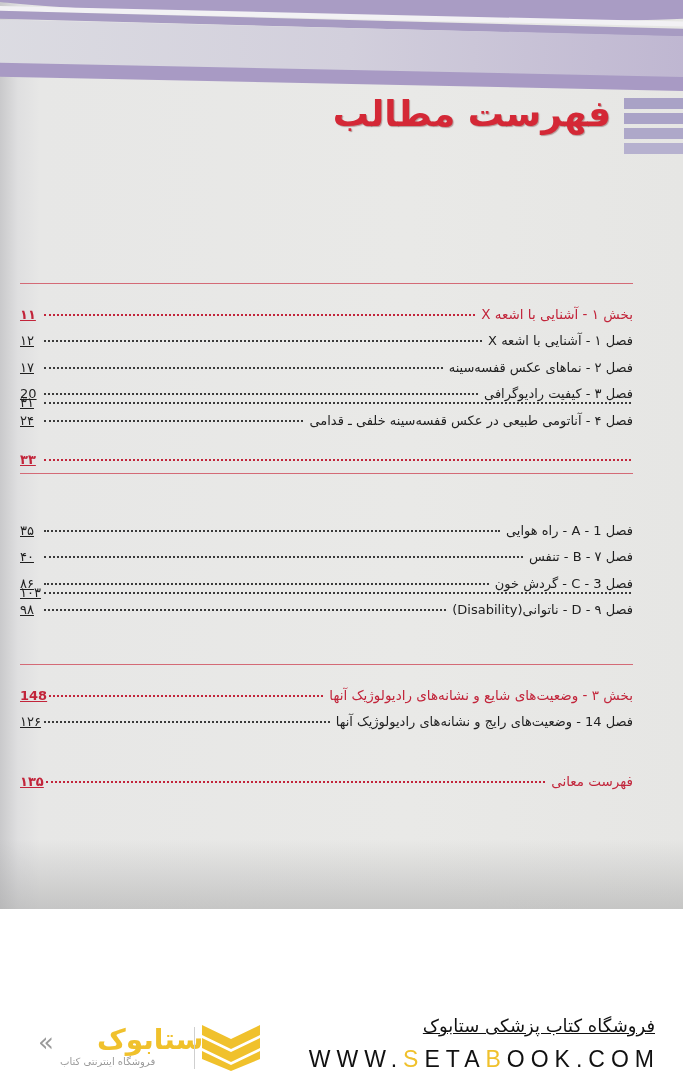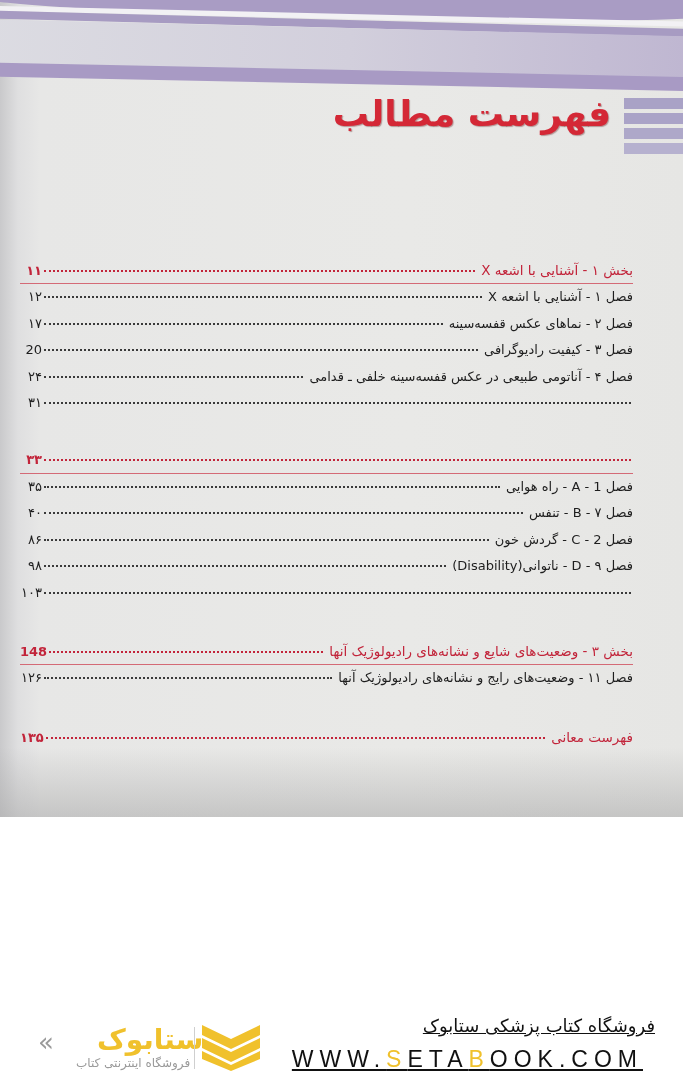--- a/index.html
+++ b/index.html
@@ -1,20 +1,20 @@
 <!DOCTYPE html>
 <html><head>
   <meta charset="utf-8">
   <style>
     * { margin: 0; padding: 0; box-sizing: border-box; }
     html, body { width: 683px; height: 1080px; overflow: hidden; background: #ffffff; }
     body { position: relative; font-family: "DejaVu Sans", sans-serif; }
 
     .page {
-      position: absolute; left: 0; top: 0; width: 683px; height: 817px;
+      position: absolute; left: 0; top: 0; width: 683px; height: 909px;
       background: linear-gradient(90deg, #c9c9cb 0px, #dfdfe0 18px, #e7e7e6 40px, #e9e9e7 60%, #e6e6e4 100%);
       overflow: hidden;
     }
     .page::after {
       content: ""; position: absolute; left: 0; right: 0; bottom: 0; height: 70px;
       background: linear-gradient(180deg, rgba(180,180,180,0) 0%, rgba(170,170,170,0.55) 100%);
     }
 
     
     .band { position: absolute; left: -20px; width: 740px; }
@@ -51,53 +51,52 @@
       font-size: 36px; color: #d42836; direction: rtl;
       text-shadow: 1px 1px 1px rgba(80,0,0,0.35);
     }
 
     
     .toc { position: absolute; left: 20px; right: 50px; top: 262px; direction: rtl; }
     .row {
       display: flex; align-items: baseline; direction: rtl;
       height: 26.5px; font-size: 13px; color: #1e1e1e;
     }
-    .row .lbl { white-space: nowrap; padding-left: 4px; }
+    .row .lbl { white-space: nowrap; padding-left: 4px; margin-top: 44px; }
     .row .dots {
       flex: 1; border-bottom: 2px dotted #3a3a3a; margin: 0 2px; transform: translateY(-3px);
     }
-    .row .pg { white-space: nowrap; font-size: 13px; min-width: 22px; text-align: right; direction: ltr; }
+    .row .pg { white-space: nowrap; font-size: 13px; min-width: 22px; text-align: left; direction: ltr; text-decoration: underline; }
     .row.section { color: #c2243a; font-size: 13.5px; border-bottom: 1px solid #d46a76; height: 22px; margin-bottom: 5px; }
     .row.section .dots { border-bottom-color: #c2243a; }
     .row.section .pg { color: #c2243a; font-weight: bold; }
     .gap1 { height: 30px; }
     .gap2 { height: 32px; }
     .row.plain-section { color: #c2243a; border-bottom: none; }
 
     
     .footer { position: absolute; left: 0; top: 1003px; width: 683px; height: 77px; background: #ffffff; }
     .footer .store-fa {
       position: absolute; right: 28px; top: 12px; direction: rtl;
       font-size: 18px; color: #111; text-decoration: underline;
     }
     .footer .url {
-      position: absolute; right: 40px; top: 43px; font-size: 23px; letter-spacing: 6px; color: #111;
+      position: absolute; right: 23px; top: 43px; font-size: 23px; letter-spacing: 6px; color: #111;
       font-family: "Liberation Sans", sans-serif;
-      text-decoration: underline;
     }
     .footer .url .acc { color: #f0c12c; }
     .logo { position: absolute; left: 30px; top: 20px; width: 230px; height: 50px; }
     .logo .divider { position: absolute; left: 164px; top: 4px; width: 1px; height: 42px; background: #cfcfcf; }
     .logo .chev { position: absolute; left: 172px; top: 2px; }
     .logo .brand {
       position: absolute; left: 8px; top: 0px; font-size: 28px; font-weight: bold; color: #f0c12c;
       direction: rtl;
     }
     .logo .arrows { position: absolute; left: 8px; top: 4px; font-size: 26px; color: #9a9a9a; }
-    .logo .sub { position: absolute; left: 46px; top: 33px; font-size: 12px; color: #9a9a9a; direction: rtl; }
+    .logo .sub { position: absolute; left: 30px; top: 33px; font-size: 10px; color: #9a9a9a; direction: rtl; }
   </style>
 </head>
 <body>
 
 <div class="page">
   <div class="band band-top"></div>
   <div class="band band-white1"></div>
   <div class="band band-mid1"></div>
   <div class="band band-light"></div>
   <div class="band band-mid2"></div>
@@ -153,21 +152,21 @@
       <span class="lbl">فصل 1 - A - راه هوایی</span>
       <span class="dots"></span>
       <span class="pg">۳۵</span>
     </div>
     <div class="row">
       <span class="lbl">فصل ۷ - B - تنفس</span>
       <span class="dots"></span>
       <span class="pg">۴۰</span>
     </div>
     <div class="row">
-      <span class="lbl">فصل 2 - C - گردش خون</span>
+      <span class="lbl">فصل 3 - C - گردش خون</span>
       <span class="dots"></span>
       <span class="pg">۸۶</span>
     </div>
     <div class="row">
       <span class="lbl">فصل ۹ - D - ناتوانی(Disability)</span>
       <span class="dots"></span>
       <span class="pg">۹۸</span>
     </div>
     <div class="row">
       <span class="dots"></span>
@@ -175,21 +174,21 @@
     </div>
 
     <div class="gap2"></div>
 
     <div class="row section">
       <span class="lbl">بخش ۳ - وضعیت‌های شایع و نشانه‌های رادیولوژیک آنها</span>
       <span class="dots"></span>
       <span class="pg">148</span>
     </div>
     <div class="row">
-      <span class="lbl">فصل ۱۱ - وضعیت‌های رایج و نشانه‌های رادیولوژیک آنها</span>
+      <span class="lbl">فصل 14 - وضعیت‌های رایج و نشانه‌های رادیولوژیک آنها</span>
       <span class="dots"></span>
       <span class="pg">۱۲۶</span>
     </div>
 
     <div class="gap2"></div>
 
     <div class="row section plain-section">
       <span class="lbl">فهرست معانی</span>
       <span class="dots"></span>
       <span class="pg">۱۳۵</span>

